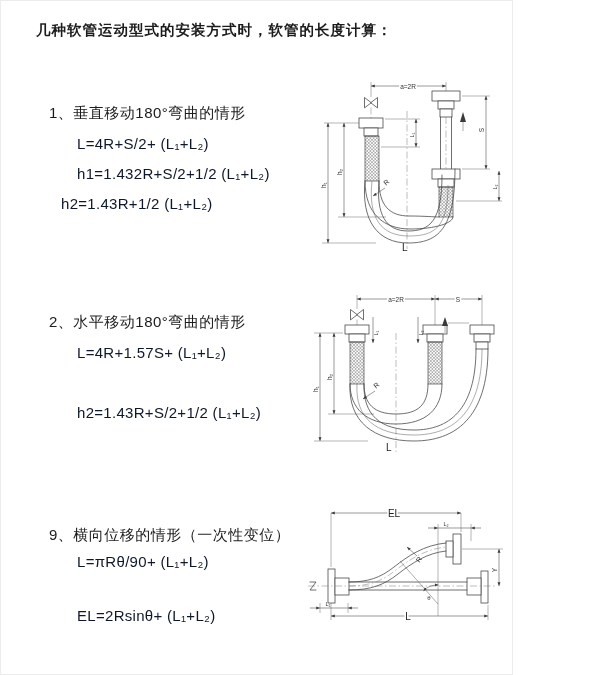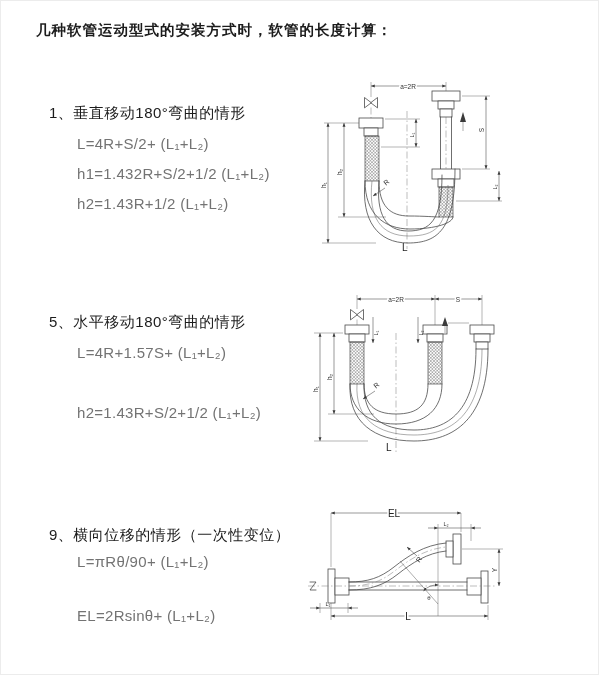--- a/index.html
+++ b/index.html
@@ -1,24 +1,24 @@
 <!DOCTYPE html>
 <html><head>
 <meta charset="utf-8">
 <style>
   html,body { margin:0; padding:0; background:#fff; }
   .page {
-    position:relative; width:599px; height:675px; background:#ffffff;
+    position:relative; width:513px; height:675px; background:#ffffff;
     font-family:"Liberation Sans","DejaVu Sans",sans-serif; color:#1c1c1c;
     overflow:hidden; box-sizing:border-box; border:1px solid #ececec;
   }
   .abs { position:absolute; white-space:nowrap; }
   .title   { font-size:14.5px; font-weight:700; letter-spacing:1px; }
   .heading { font-size:15px;   font-weight:400; letter-spacing:0.5px; }
-  .formula { font-size:15px;   font-weight:500; letter-spacing:0.3px; color:#737373; }
+  .formula { font-size:15px;   font-weight:500; letter-spacing:0.3px; color:#0f172a; }
 
   svg.diag { position:absolute; overflow:visible; }
   .d1 { left:315px; top:70px;  }
   .d2 { left:305px; top:280px; }
   .d3 { left:295px; top:498px; }
 
   .ln  { stroke:#4a4a4a; stroke-width:0.8; fill:none; stroke-linecap:round; }
   .thin{ stroke:#5a5a5a; stroke-width:0.5; fill:none; }
   .fit { stroke:#4a4a4a; stroke-width:0.8; fill:#ffffff; }
   .hz  { stroke:#4a4a4a; stroke-width:0.7; fill:url(#hatch); }
@@ -38,23 +38,23 @@
 </head>
 <body>
 
 <div class="page">
 
   <div class="abs title" style="left:35px;top:20px">几种软管运动型式的安装方式时，软管的长度计算：</div>
 
   <div class="abs heading" style="left:48px;top:103px">1、垂直移动180°弯曲的情形</div>
   <div class="abs formula" style="left:76px;top:134px">L=4R+S/2+ (L₁+L₂)</div>
   <div class="abs formula" style="left:76px;top:164px">h1=1.432R+S/2+1/2 (L₁+L₂)</div>
-  <div class="abs formula" style="left:76px;top:194px">h2=1.43R+1/2 (L₁+L₂)</div>
-
-  <div class="abs heading" style="left:48px;top:312px">5、水平移动180°弯曲的情形</div>
+  <div class="abs formula" style="left:60px;top:194px">h2=1.43R+1/2 (L₁+L₂)</div>
+
+  <div class="abs heading" style="left:48px;top:312px">2、水平移动180°弯曲的情形</div>
   <div class="abs formula" style="left:76px;top:343px">L=4R+1.57S+ (L₁+L₂)</div>
   <div class="abs formula" style="left:76px;top:403px">h2=1.43R+S/2+1/2 (L₁+L₂)</div>
 
   <div class="abs heading" style="left:48px;top:525px">9、横向位移的情形（一次性变位）</div>
   <div class="abs formula" style="left:76px;top:552px">L=πRθ/90+ (L₁+L₂)</div>
   <div class="abs formula" style="left:76px;top:606px">EL=2Rsinθ+ (L₁+L₂)</div>
 
   <svg class="diag d1" width="220" height="185" viewBox="0 0 220 185">
     <defs>
       <marker id="ah" viewBox="0 0 10 10" refX="9" refY="5" markerWidth="7" markerHeight="7" orient="auto-start-reverse" markerUnits="strokeWidth">

